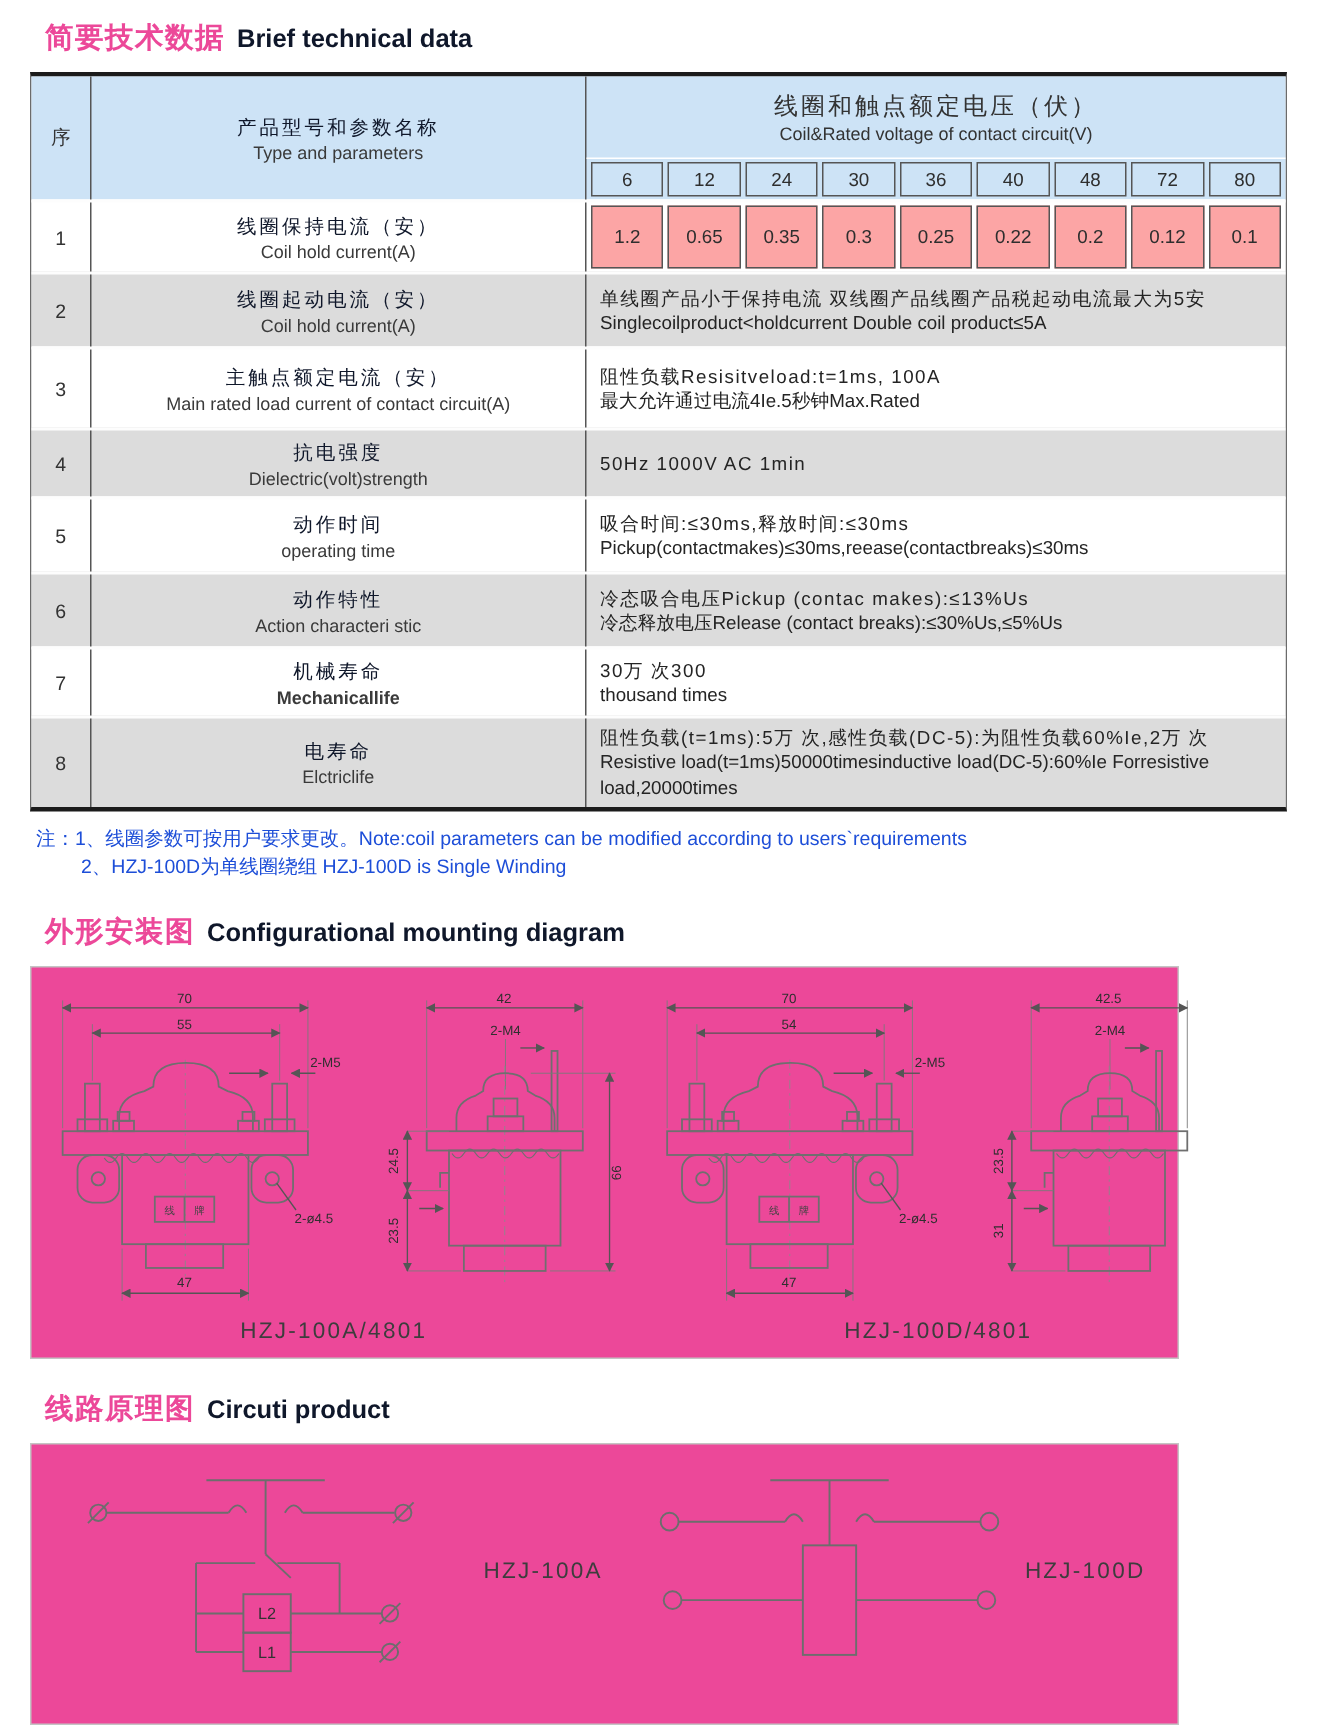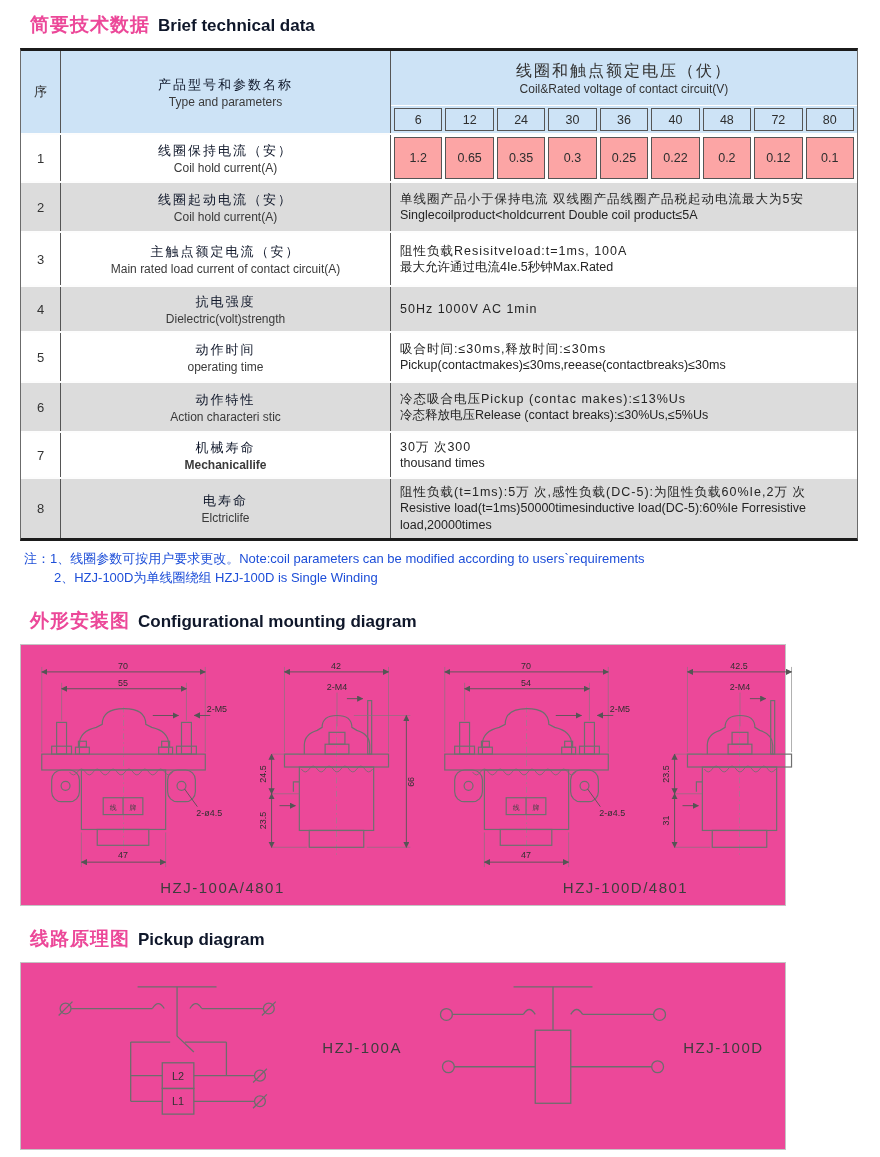--- a/index.html
+++ b/index.html
@@ -403,21 +403,21 @@
           <text class="dim" x="16" y="163" text-anchor="middle" transform="rotate(-90 16 163)">31</text>
           <line class="dimline" x1="30" y1="148" x2="46" y2="148" marker-end="url(#mD)"></line>
         </svg>
       </div>
       <div class="caption">HZJ-100D/4801</div>
     </div>
   </div>
 
   <div class="sec-title mtitle2">
     <span class="zh">线路原理图</span>
-    <span class="en">Pickup diagram</span>
+    <span class="en">Circuti product</span>
   </div>
 
   <div class="panel circuit">
 
     <div class="cunit">
       <svg width="280" height="150" viewBox="0 0 280 152">
         <line class="wire" x1="95" y1="14" x2="175" y2="14" stroke-width="2"></line>
         <line class="wire" x1="135" y1="14" x2="135" y2="64"></line>
         <circle class="wire" cx="22" cy="36" r="5.5"></circle>
         <line class="wire" x1="15" y1="43" x2="29" y2="29"></line>

